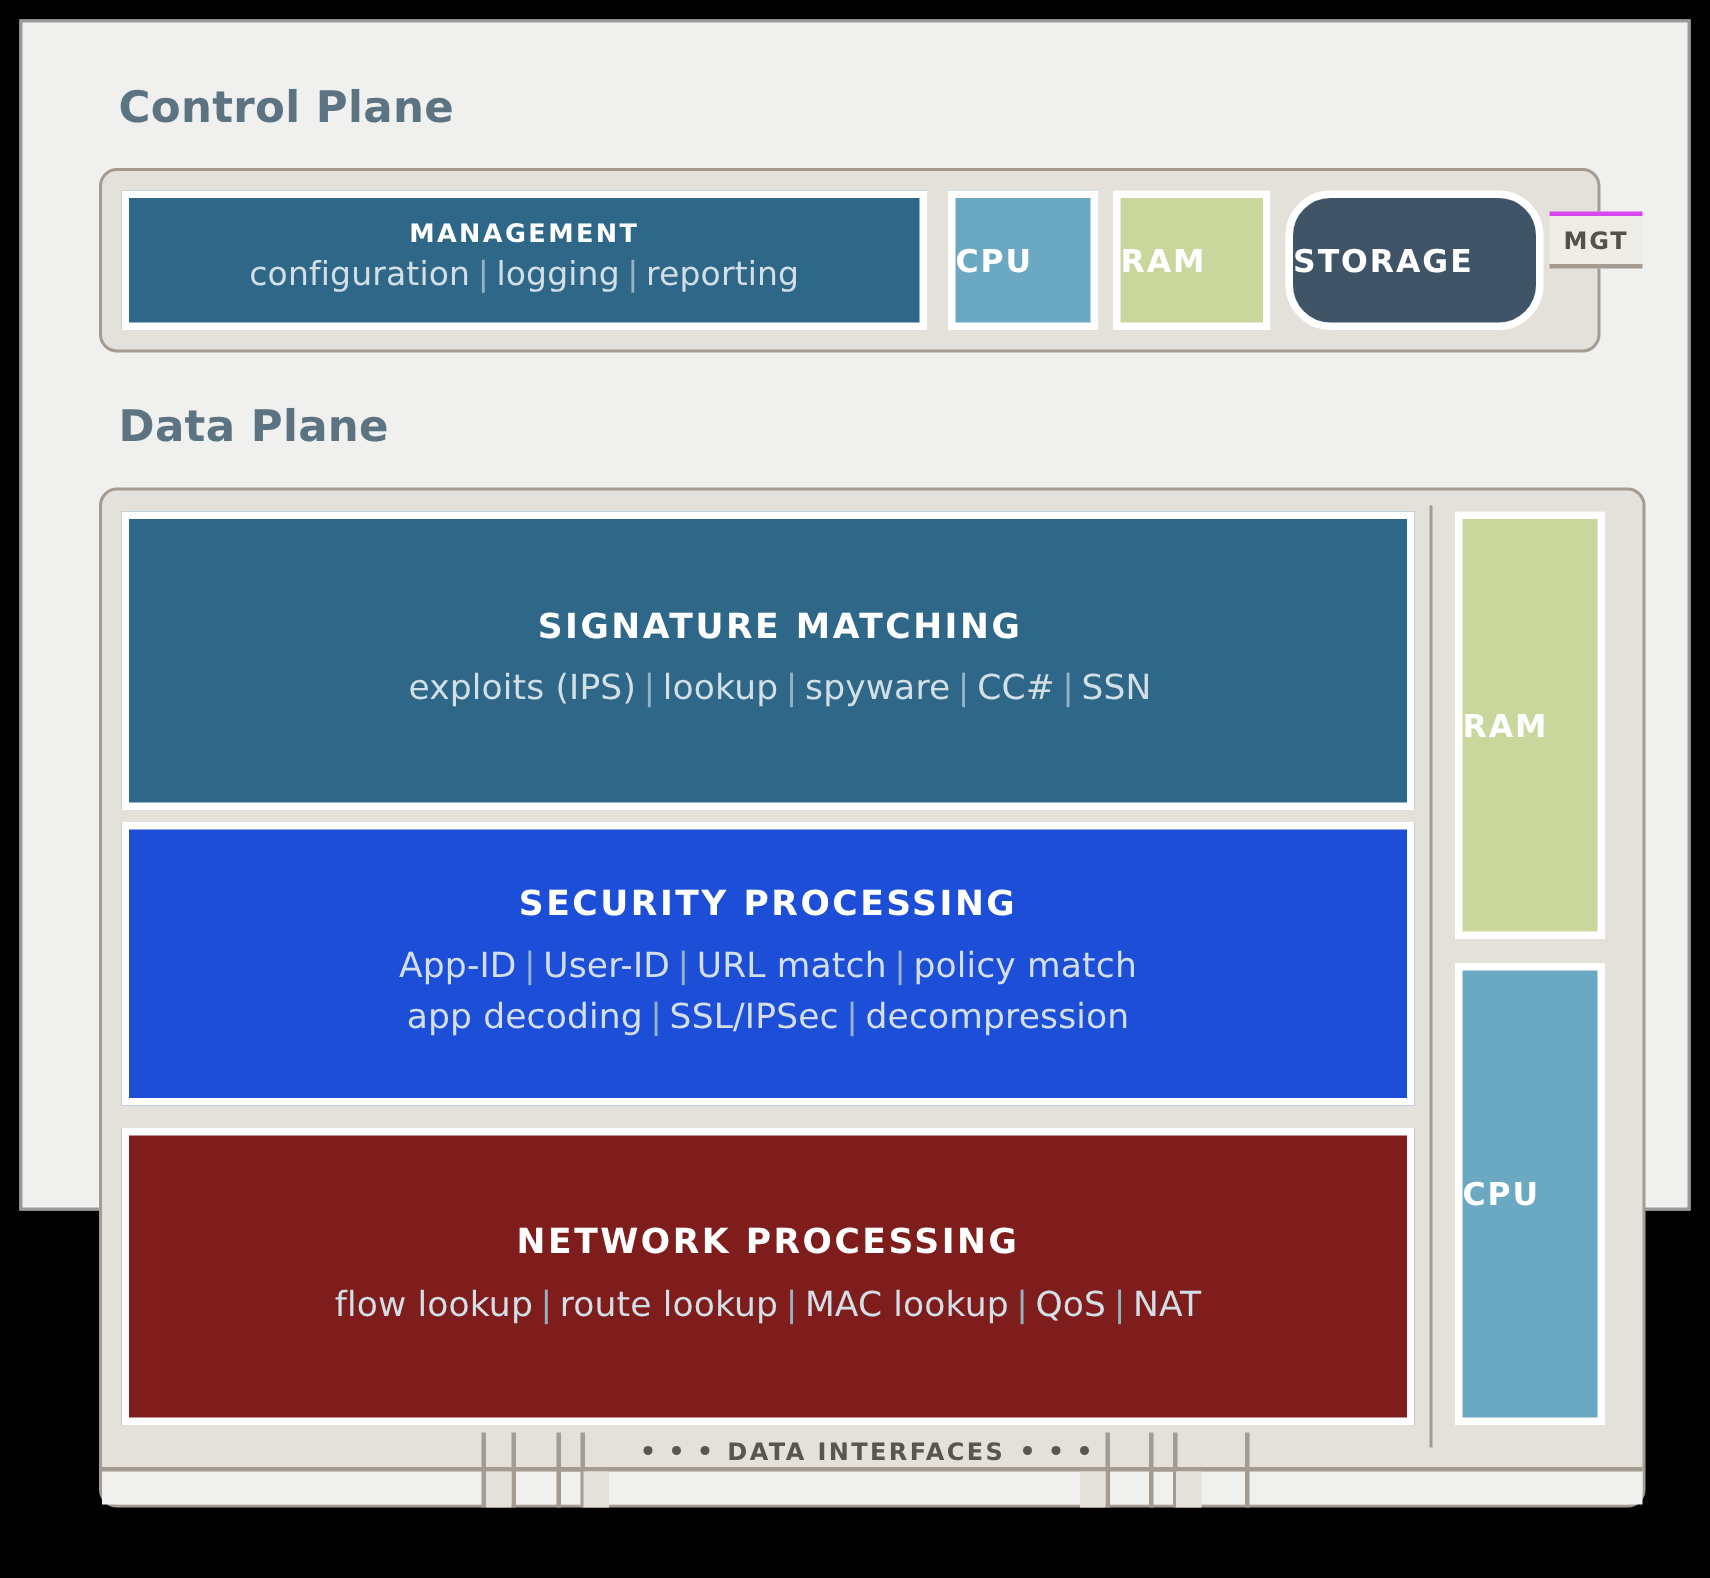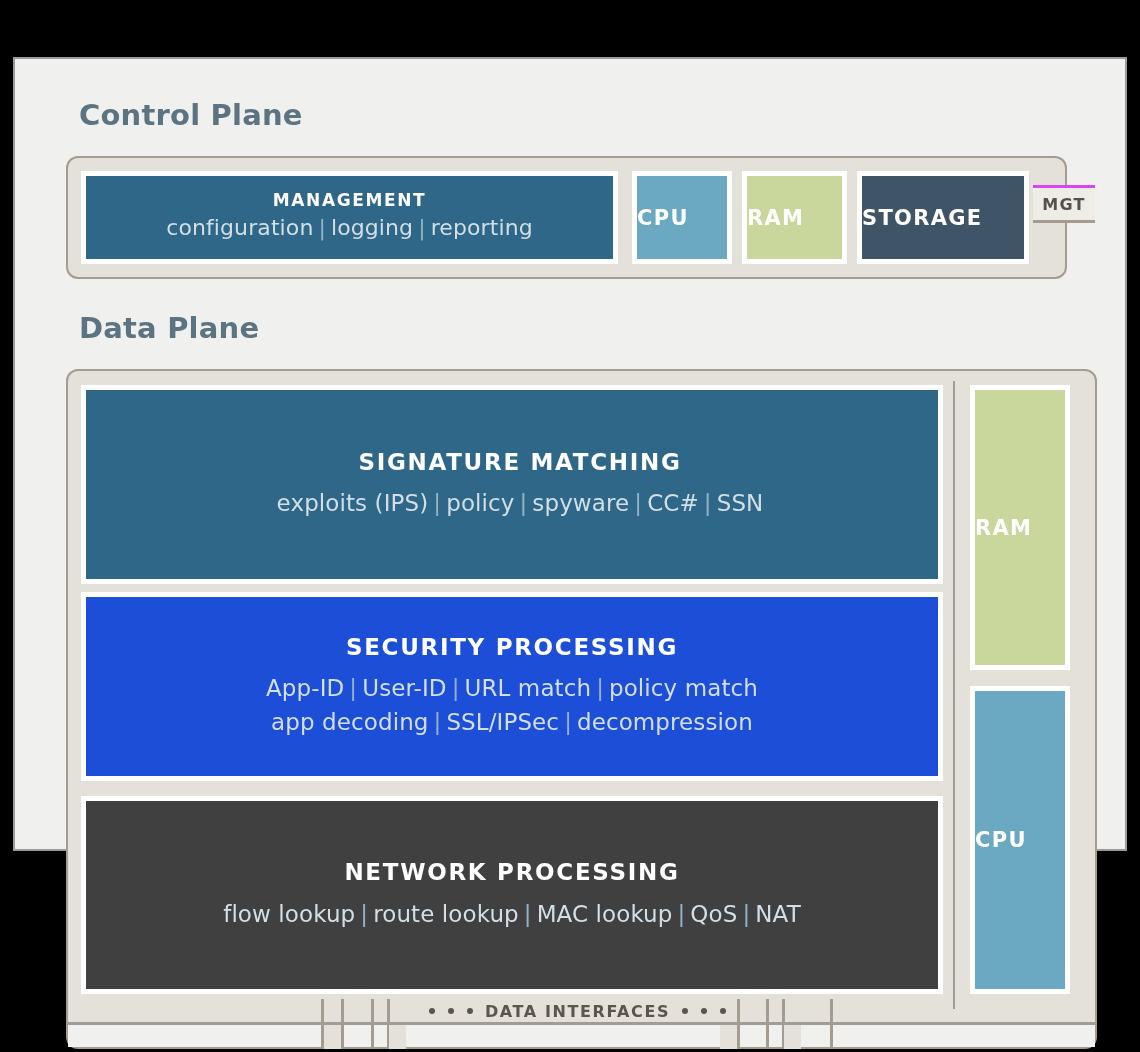--- a/index.html
+++ b/index.html
@@ -21,21 +21,20 @@
   }
   #inner-frame {
     position: absolute;
     left: 13px;
     top: 13px;
     width: 1114px;
     height: 794px;
     background: #f0f0ef;
     border: 2px solid #9a9a9a;
     box-sizing: border-box;
-    margin-top: 44px;
   }
 
   
   .plane-heading {
     position: absolute;
     color: #5c7382;
     font-weight: bold;
     font-size: 29px;
     letter-spacing: 0.2px;
     white-space: nowrap;
@@ -123,20 +122,21 @@
     left: 617px; top: 112px; width: 100px; height: 93px;
     background: #6ba8c2;
   }
   #ram-chip-control {
     left: 727px; top: 112px; width: 105px; height: 93px;
     background: #c9d79c;
   }
   #storage-chip-control {
     left: 842px; top: 112px; width: 172px; height: 93px;
     background: #405468;
+    border-radius: 30px;
   }
 
   
   #mgt-port {
     position: absolute;
     left: 1018px;
     top: 126px;
     width: 62px;
     height: 38px;
     background: #eeece6;
@@ -159,21 +159,21 @@
     left: 66px; top: 326px; width: 862px; height: 199px;
     background: #2e6788;
     padding-left: 16px;
   }
   #security-module {
     left: 66px; top: 533px; width: 862px; height: 189px;
     background: #1d4ed8;
   }
   #network-module {
     left: 66px; top: 737px; width: 862px; height: 198px;
-    background: #404040;
+    background: #7f1d1d;
   }
   #signature-module .module-title,
   #security-module .module-title,
   #network-module .module-title { font-size: 23px; letter-spacing: 1.7px; }
   #signature-module .module-sub,
   #security-module .module-sub,
   #network-module .module-sub { font-size: 23px; margin-top: 12px; }
 
   
   #data-divider {
@@ -291,21 +291,21 @@
 
     <div class="plane-heading" id="data-plane-heading">Data Plane</div>
 
     <div class="chassis" id="data-chassis"></div>
 
     <div id="data-divider"></div>
 
     <div class="module" id="signature-module">
       <div class="module-title">SIGNATURE MATCHING</div>
       <div class="module-sub">
-          <div><span>exploits (IPS)</span><span class="sep">|</span><span>policy</span><span class="sep">|</span><span>spyware</span><span class="sep">|</span><span>CC#</span><span class="sep">|</span><span>SSN</span></div>
+          <div><span>exploits (IPS)</span><span class="sep">|</span><span>lookup</span><span class="sep">|</span><span>spyware</span><span class="sep">|</span><span>CC#</span><span class="sep">|</span><span>SSN</span></div>
         </div>
     </div>
 
     <div class="module" id="security-module">
       <div class="module-title">SECURITY PROCESSING</div>
       <div class="module-sub">
           <div><span>App-ID</span><span class="sep">|</span><span>User-ID</span><span class="sep">|</span><span>URL match</span><span class="sep">|</span><span>policy match</span></div>
           <div><span>app decoding</span><span class="sep">|</span><span>SSL/IPSec</span><span class="sep">|</span><span>decompression</span></div>
         </div>
     </div>

